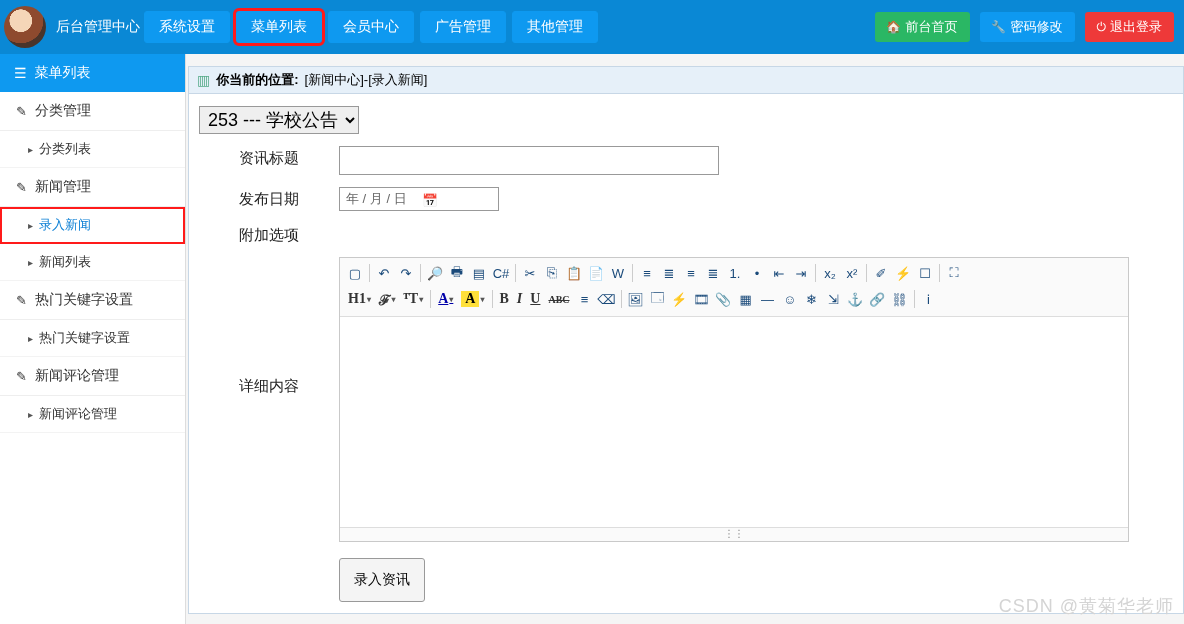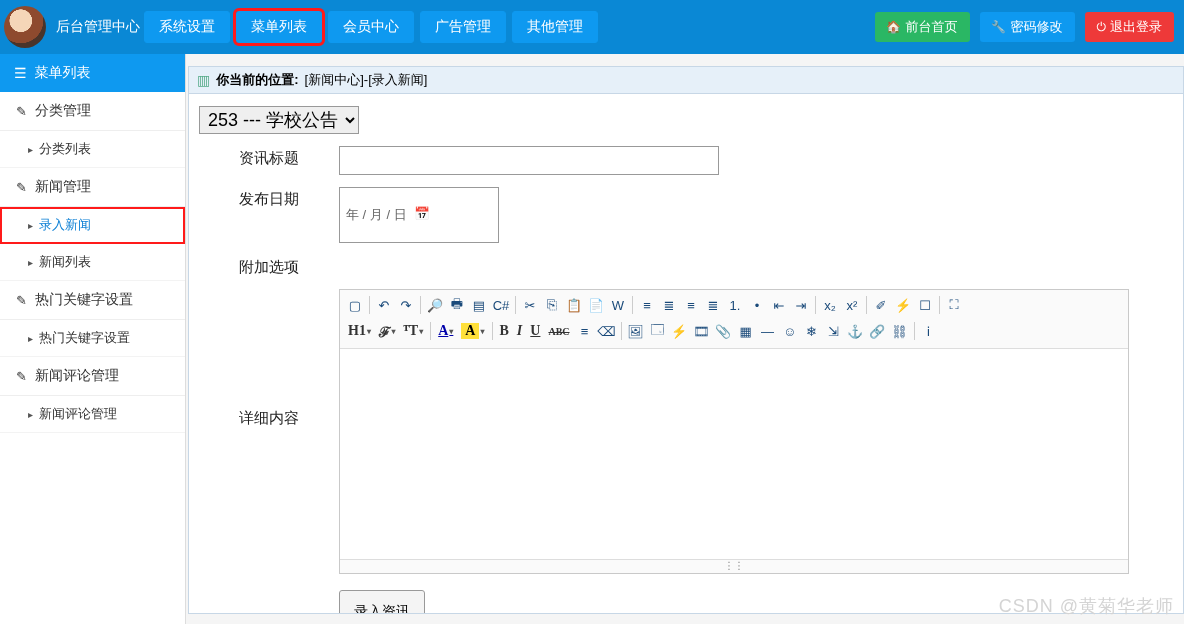--- a/index.html
+++ b/index.html
@@ -35,21 +35,21 @@
 .panel { margin: 0 0 0 2px; border: 1px solid #c7d7e6; background: #fff; height: calc(100% - 10px); display: flex; flex-direction: column; }
 .crumb { background: #e6f0f9; border-bottom: 1px solid #c7d7e6; padding: 4px 8px; font-size: 13px; display: flex; align-items: center; gap: 6px; }
 .crumb .book-ico { color: #5a8; font-size: 14px; }
 .form { padding: 6px 10px 10px 10px; flex: 1; overflow: auto; }
 .row { display: flex; align-items: flex-start; padding: 6px 0; }
 .lab { width: 140px; text-align: center; font-size: 15px; color: #222; padding-top: 3px; }
 .ctl { flex: 1; }
 select, input[type=text] { border: 1px solid #999; padding: 2px 4px; font-size: 18px; }
 select { width: 160px; }
 input.title-in { width: 380px; padding: 3px 4px; }
-.date-in { border: 1px solid #999; padding: 18px 6px; font-size: 13px; display: inline-flex; align-items: flex-start; gap: 8px; width: 160px; color: #666; }
+.date-in { border: 1px solid #999; padding: 2px 6px; font-size: 13px; display: inline-flex; align-items: flex-end; gap: 16px; width: 160px; color: #666; }
 .cb { margin-right: 4px; }
 
 
 .editor { border: 1px solid #c9c9c9; width: 790px; }
 .etools { background: #fafafa; border-bottom: 1px solid #ddd; padding: 4px 4px; display: flex; flex-wrap: wrap; gap: 2px 0; }
 .tb { width: 22px; height: 22px; display: inline-flex; align-items: center; justify-content: center; font-size: 13px; color: #1a4a7a; cursor: pointer; border-radius: 2px; }
 .sep { width: 1px; height: 18px; background: #ccc; margin: 2px 3px; }
 .tb-lab { width: auto; padding: 0 4px; font-weight: 700; font-family: "Times New Roman"; color: #333; font-size: 14px; }
 .tb-car::after { content: "▾"; font-size: 8px; margin-left: 1px; color: #555; }
 .hiA { background: #ffe03a; color: #000; padding: 0 4px; font-weight: 700; }

